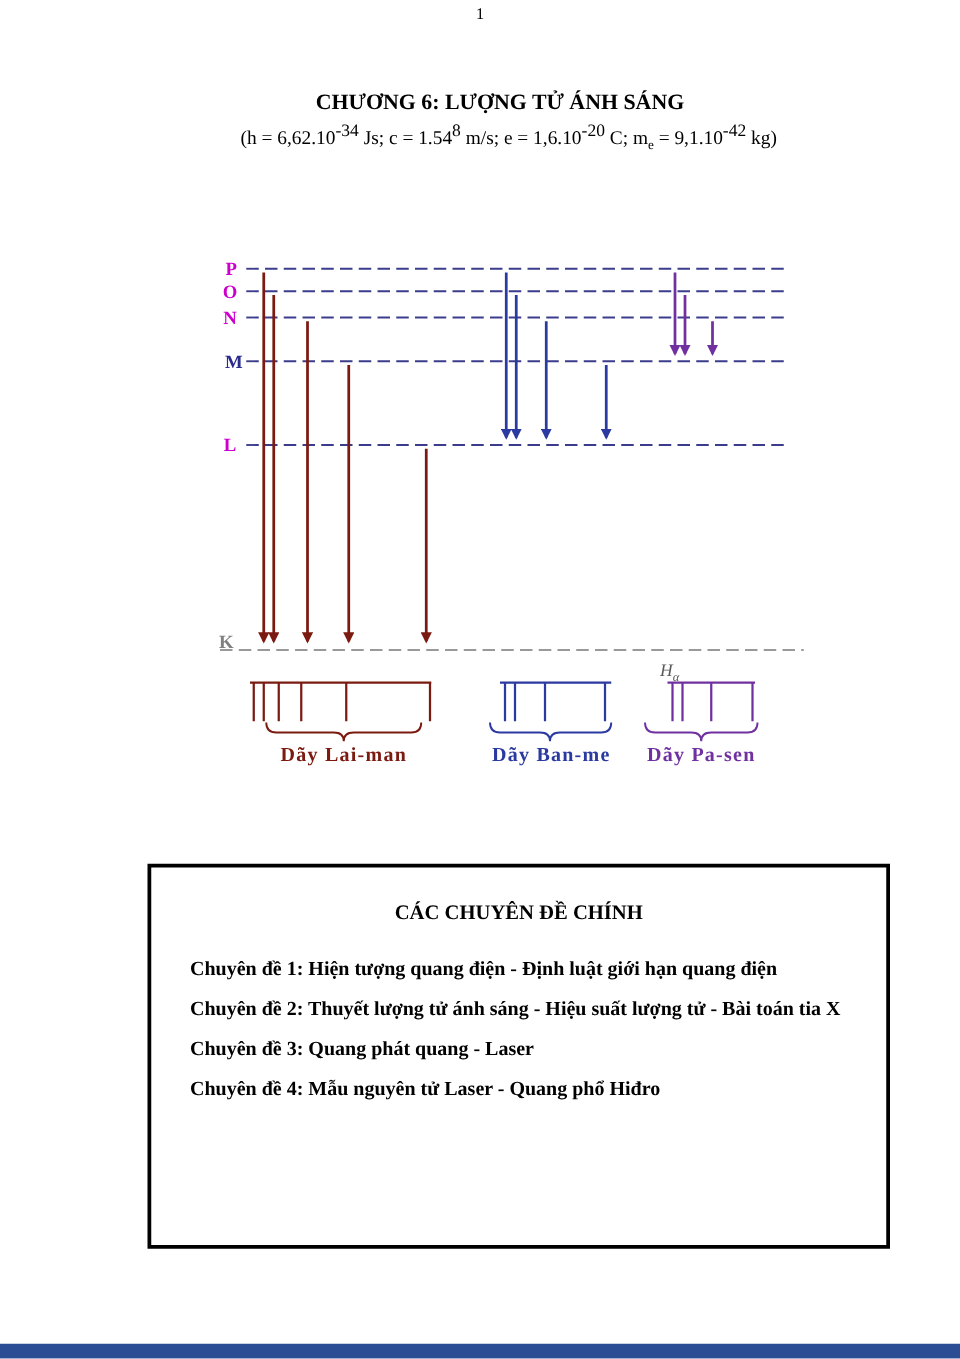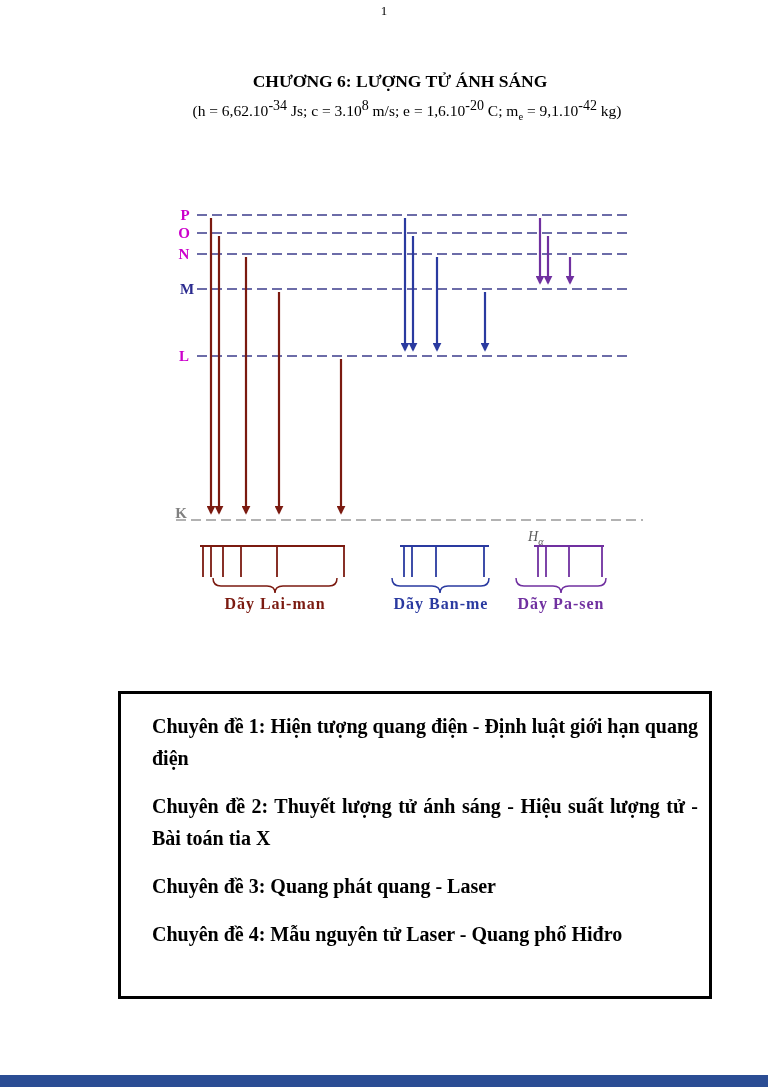--- a/index.html
+++ b/index.html
@@ -33,38 +33,38 @@
 
   .topics-box {
     position:absolute; left:118px; top:691px; width:594px; height:308px;
     border:3px solid #000; box-sizing:border-box; background:#fff;
   }
   .topics-heading {
     text-align:center; font-weight:bold; font-size:16.5px;
     margin:26px 0 20px 0;
   }
   .topic {
-    margin:16px 11px 0 31px; font-size:20px; font-weight:bold;
+    margin:0 11px 0 31px; font-size:16px; font-weight:bold;
     line-height:32px; text-align:justify;
   }
   .footer-bar {
     position:absolute; left:0; bottom:0; width:100%; height:12px;
     background:#2b4d94;
   }
 </style>
 </head>
 <body>
 
 <div class="page">
 
   <div class="page-number">1</div>
 
   <h1 class="title">CHƯƠNG 6: LƯỢNG TỬ ÁNH SÁNG</h1>
 
-  <div class="constants"><span>(h = 6,62.10</span><sup>-34</sup><span> Js; c = 3.10</span><sup>8</sup><span> m/s; e = 1,6.10</span><sup>-20</sup><span> C; m</span><sub>e</sub><span> = 9,1.10</span><sup>-42</sup><span> kg)</span></div>
+  <div class="constants"><span>(h = 6,62.10</span><sup>-34</sup><span> Js; c = 1.54</span><sup>8</sup><span> m/s; e = 1,6.10</span><sup>-20</sup><span> C; m</span><sub>e</sub><span> = 9,1.10</span><sup>-42</sup><span> kg)</span></div>
 
   <svg class="diagram" viewBox="168 200 500 420" xmlns="http://www.w3.org/2000/svg">
     <defs>
       <marker id="mkL" viewBox="0 0 10 10" refX="8" refY="5" markerUnits="userSpaceOnUse" markerWidth="9" markerHeight="9" orient="auto">
         <path d="M0,0 L10,5 L0,10 z" fill="#7b1a10"></path>
       </marker>
       <marker id="mkB" viewBox="0 0 10 10" refX="8" refY="5" markerUnits="userSpaceOnUse" markerWidth="9" markerHeight="9" orient="auto">
         <path d="M0,0 L10,5 L0,10 z" fill="#2a3aa0"></path>
       </marker>
       <marker id="mkP" viewBox="0 0 10 10" refX="8" refY="5" markerUnits="userSpaceOnUse" markerWidth="9" markerHeight="9" orient="auto">
@@ -140,20 +140,21 @@
     <path fill="none" stroke-width="1.5" d="M213 578 Q213 586 221 586 L267 586 Q275 586 275 593 Q275 586 283 586 L329 586 Q337 586 337 578" stroke="#7b1a10"></path>
     <path fill="none" stroke-width="1.5" d="M392 578 Q392 586 400 586 L432 586 Q440 586 440 593 Q440 586 448 586 L481 586 Q489 586 489 578" stroke="#2a3aa0"></path>
     <path fill="none" stroke-width="1.5" d="M516 578 Q516 586 524 586 L553 586 Q561 586 561 593 Q561 586 569 586 L598 586 Q606 586 606 578" stroke="#7030a0"></path>
 
     <text class="series-label" x="275" y="609" text-anchor="middle" fill="#7b1a10">Dãy Lai-man</text>
     <text class="series-label" x="441" y="609" text-anchor="middle" fill="#2a3aa0">Dãy Ban-me</text>
     <text class="series-label" x="561" y="609" text-anchor="middle" fill="#7030a0">Dãy Pa-sen</text>
   </svg>
 
   <div class="topics-box">
+    <div class="topics-heading">CÁC CHUYÊN ĐỀ CHÍNH</div>
     <p class="topic">Chuyên đề 1: Hiện tượng quang điện - Định luật giới hạn quang điện</p>
     <p class="topic">Chuyên đề 2: Thuyết lượng tử ánh sáng - Hiệu suất lượng tử - Bài toán tia X</p>
     <p class="topic">Chuyên đề 3: Quang phát quang - Laser</p>
     <p class="topic">Chuyên đề 4: Mẫu nguyên tử Laser - Quang phổ Hiđro</p>
   </div>
 
   <div class="footer-bar"></div>
 
 </div>
 

